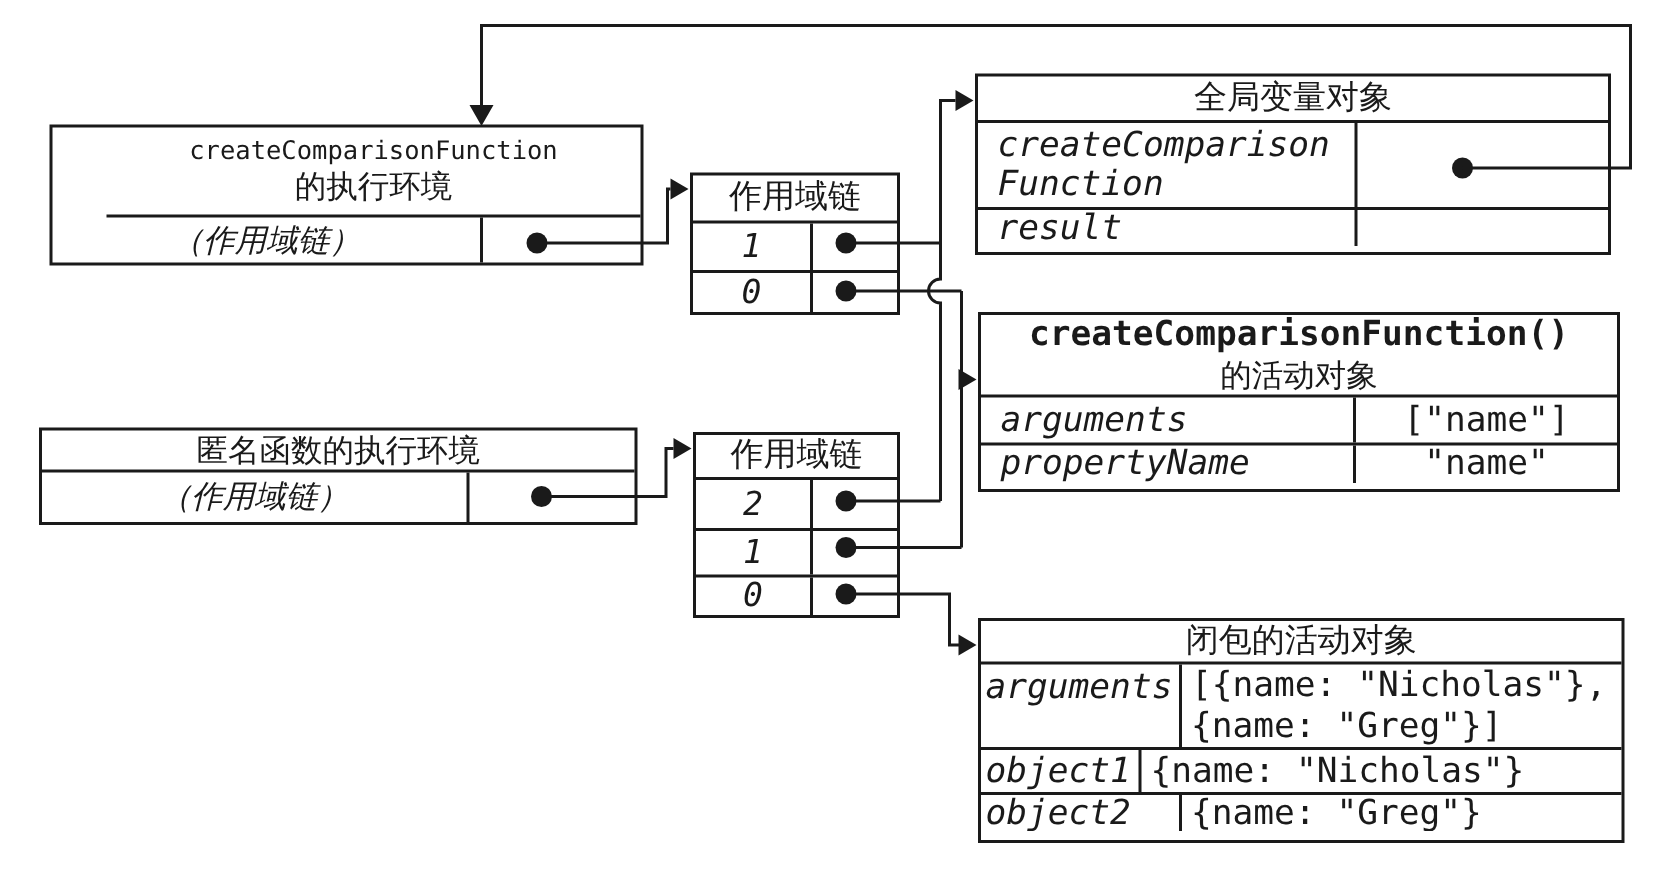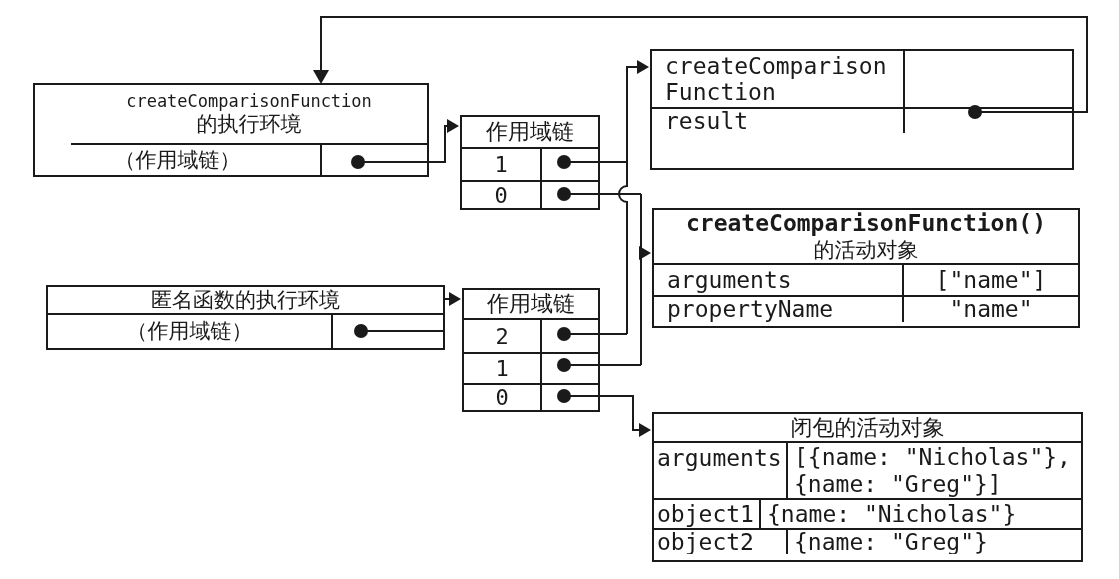--- a/index.html
+++ b/index.html
@@ -5,21 +5,21 @@
   :root{ --ln:#1a1a1a; --txt:#1a1a1a; }
   html,body{margin:0;padding:0;background:#ffffff;}
   #stage{position:relative;width:1119px;height:579px;background:#ffffff;overflow:hidden;
          font-family:"DejaVu Sans","Liberation Sans",sans-serif;color:var(--txt);}
   .box{position:absolute;border:2px solid var(--ln);background:#fff;box-sizing:border-box;}
   .hdr{border-bottom:2px solid var(--ln);display:flex;flex-direction:column;align-items:center;justify-content:center;box-sizing:border-box;}
   .row{display:flex;box-sizing:border-box;}
   .row + .row{border-top:2px solid var(--ln);}
   .cell{display:flex;align-items:center;box-sizing:border-box;overflow:hidden;}
   .c-center{justify-content:center;}
-  .br{border-right:2px solid var(--ln);}
+  .br{border-right:2px solid var(--ln);font-style:italic;}
   .code-sm{font-family:"DejaVu Sans Mono","Liberation Mono",monospace;font-size:17px;line-height:1.2;}
   .code-lg{font-family:"DejaVu Sans Mono","Liberation Mono",monospace;font-size:23px;line-height:1.15;}
   .cjk{font-size:21px;line-height:1.25;}
   .cjk-lg{font-size:22px;line-height:1.25;}
   .digit{font-family:"DejaVu Sans Mono","Liberation Mono",monospace;font-size:22px;}
   .pre{white-space:pre-line;}
   .padL{padding-left:13px;}
   .padS{padding-left:3px;}
   svg.connectors{position:absolute;left:0;top:0;pointer-events:none;}
   svg.connectors path{stroke:var(--ln);stroke-width:2;fill:none;}
@@ -47,20 +47,21 @@
       <div class="cell c-center br digit" style="width:80px;">1</div>
       <div class="cell" style="flex:1;"></div>
     </div>
     <div class="row" style="height:28px;">
       <div class="cell c-center br digit" style="width:80px;">0</div>
       <div class="cell" style="flex:1;"></div>
     </div>
   </div>
 
   <div class="box" style="left:650px;top:49px;width:424px;height:121px;">
+    <div class="hdr cjk-lg" style="height:31px;">全局变量对象</div>
     <div class="row" style="height:56px;">
       <div class="cell br code-lg pre padL" style="width:253px;">createComparison
 Function</div>
       <div class="cell" style="flex:1;"></div>
     </div>
     <div class="row" style="height:26px;">
       <div class="cell br code-lg padL" style="width:253px;">result</div>
     </div>
   </div>
 
@@ -72,21 +73,21 @@
     <div class="row" style="height:30px;">
       <div class="cell br code-lg padL" style="width:250px;">arguments</div>
       <div class="cell c-center code-lg" style="flex:1;">["name"]</div>
     </div>
     <div class="row" style="height:27px;">
       <div class="cell br code-lg padL" style="width:250px;">propertyName</div>
       <div class="cell c-center code-lg" style="flex:1;">"name"</div>
     </div>
   </div>
 
-  <div class="box" style="left:46px;top:285px;width:399px;height:65px;">
+  <div class="box" style="left:26px;top:285px;width:399px;height:65px;">
     <div class="hdr cjk" style="height:28px;">匿名函数的执行环境</div>
     <div class="row" style="height:33px;">
       <div class="cell c-center br cjk" style="width:285px;">（作用域链）</div>
       <div class="cell" style="flex:1;"></div>
     </div>
   </div>
 
   <div class="box" style="left:462px;top:288px;width:138px;height:124px;">
     <div class="hdr cjk-lg" style="height:30px;">作用域链</div>
     <div class="row" style="height:32px;">

